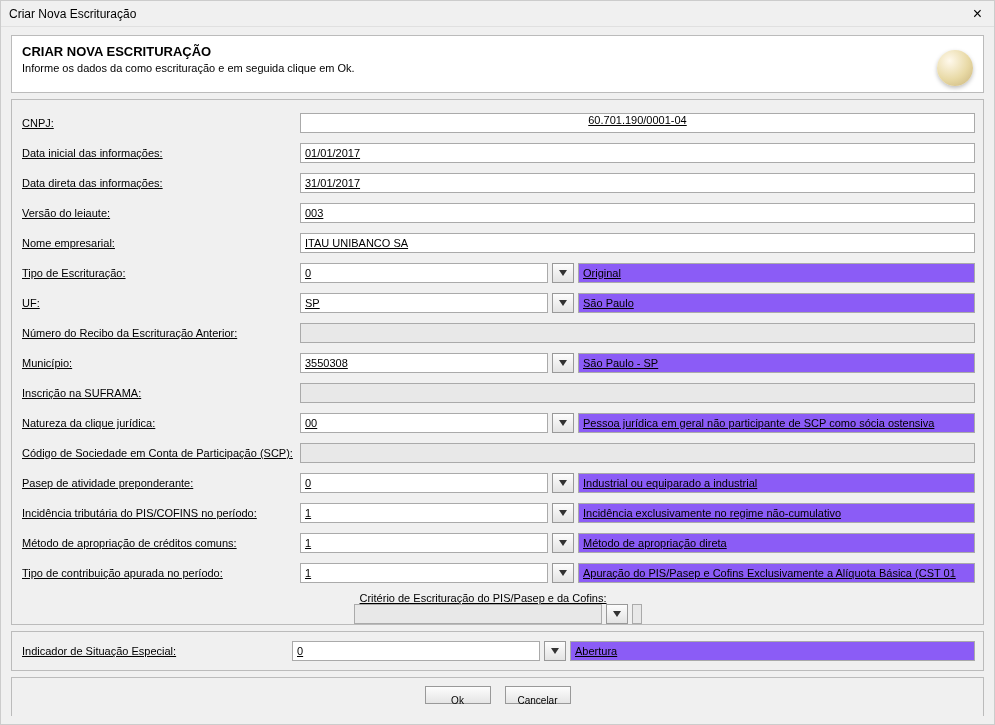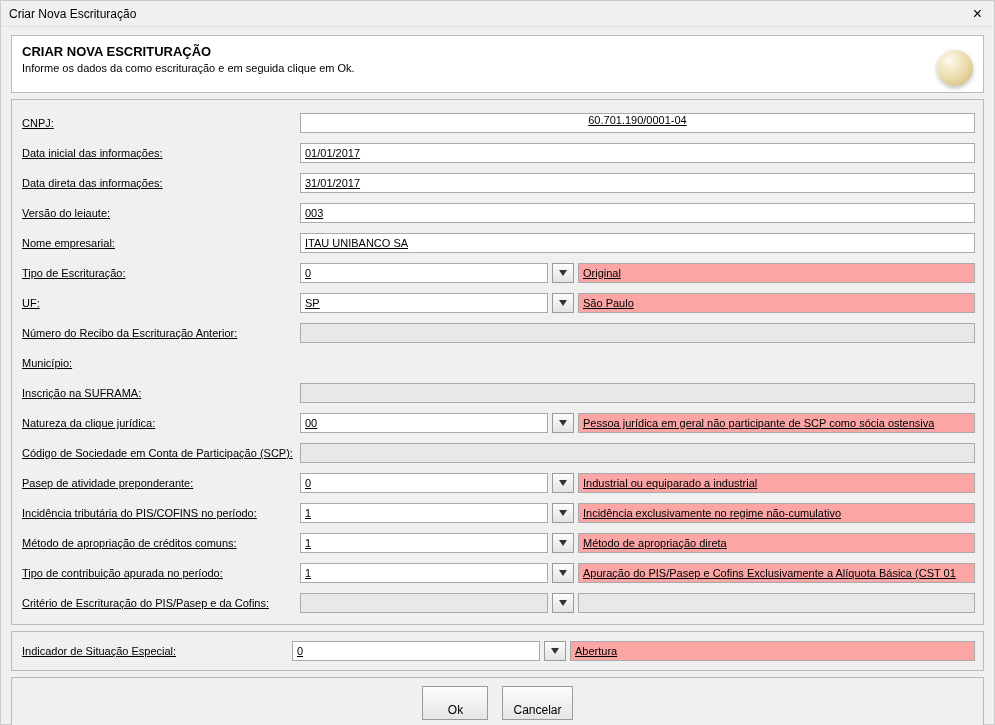--- a/index.html
+++ b/index.html
@@ -68,21 +68,21 @@
     padding: 12px 8px 10px 8px;
     background: #f0f0f0;
   }
   .row {
     display: flex;
     align-items: center;
     height: 22px;
     margin-bottom: 8px;
     text-decoration: underline;
   }
-  .row.last { margin-bottom: 0; }
+  .row.last { margin-bottom: 0; flex-direction: column; }
   .label {
     width: 280px;
     padding-left: 2px;
     font-size: 11px;
     flex-shrink: 0;
   }
   .wide-input {
     flex: 1;
     height: 20px;
     border: 1px solid #aaa;
@@ -123,21 +123,21 @@
     align-items: center;
     justify-content: center;
     cursor: pointer;
     flex-shrink: 0;
   }
   .combo-btn svg { width: 8px; height: 6px; }
   .combo-desc {
     flex: 1;
     height: 20px;
     border: 1px solid #aaa;
-    background: #fca5a5;
+    background: #8b5cf6;
     padding: 0 4px;
     font-size: 11px;
     display: flex;
     align-items: center;
   }
   .combo-desc.disabled { background: #e8e8e8; }
   .section-box {
     margin: 6px 10px 4px 10px;
     border: 1px solid #bbb;
     padding: 8px;
@@ -156,24 +156,24 @@
     display: flex;
     justify-content: center;
     gap: 14px;
     background: #f0f0f0;
   }
   .btn {
     min-width: 66px;
     height: 14px;
     border: 1px solid #999;
     background: linear-gradient(#fdfdfd,#e5e5e5);
-    font-size: 12px;
+    font-size: 10px;
     font-family: inherit;
     cursor: pointer;
-    padding: 16px 10px;
+    padding: 8px 10px;
   }
 </style>
 </head>
 <body>
 
 <div class="window">
   <div class="titlebar">
     <span>Criar Nova Escrituração</span>
     <span class="close">×</span>
   </div>
@@ -243,20 +243,31 @@
       </div>
     </div>
 
     <div class="row">
       <div class="label">Número do Recibo da Escrituração Anterior:</div>
       <input class="wide-input disabled" disabled="" value="" style="">
     </div>
 
     <div class="row">
       <div class="label">Município:</div>
+      <div class="combo-wrap">
+        <input class="combo-input" value="3550308" style="">
+        <div class="combo-btn">
+            <svg viewBox="0 0 8 6">
+              <path d="M0 0 L8 0 L4 6 Z" fill="#333"></path>
+            </svg>
+          </div>
+        <div class="combo-desc">
+            <span>São Paulo - SP</span>
+          </div>
+      </div>
     </div>
 
     <div class="row">
       <div class="label">Inscrição na SUFRAMA:</div>
       <input class="wide-input disabled" disabled="" value="" style="">
     </div>
 
     <div class="row">
       <div class="label">Natureza da clique jurídica:</div>
       <div class="combo-wrap">

